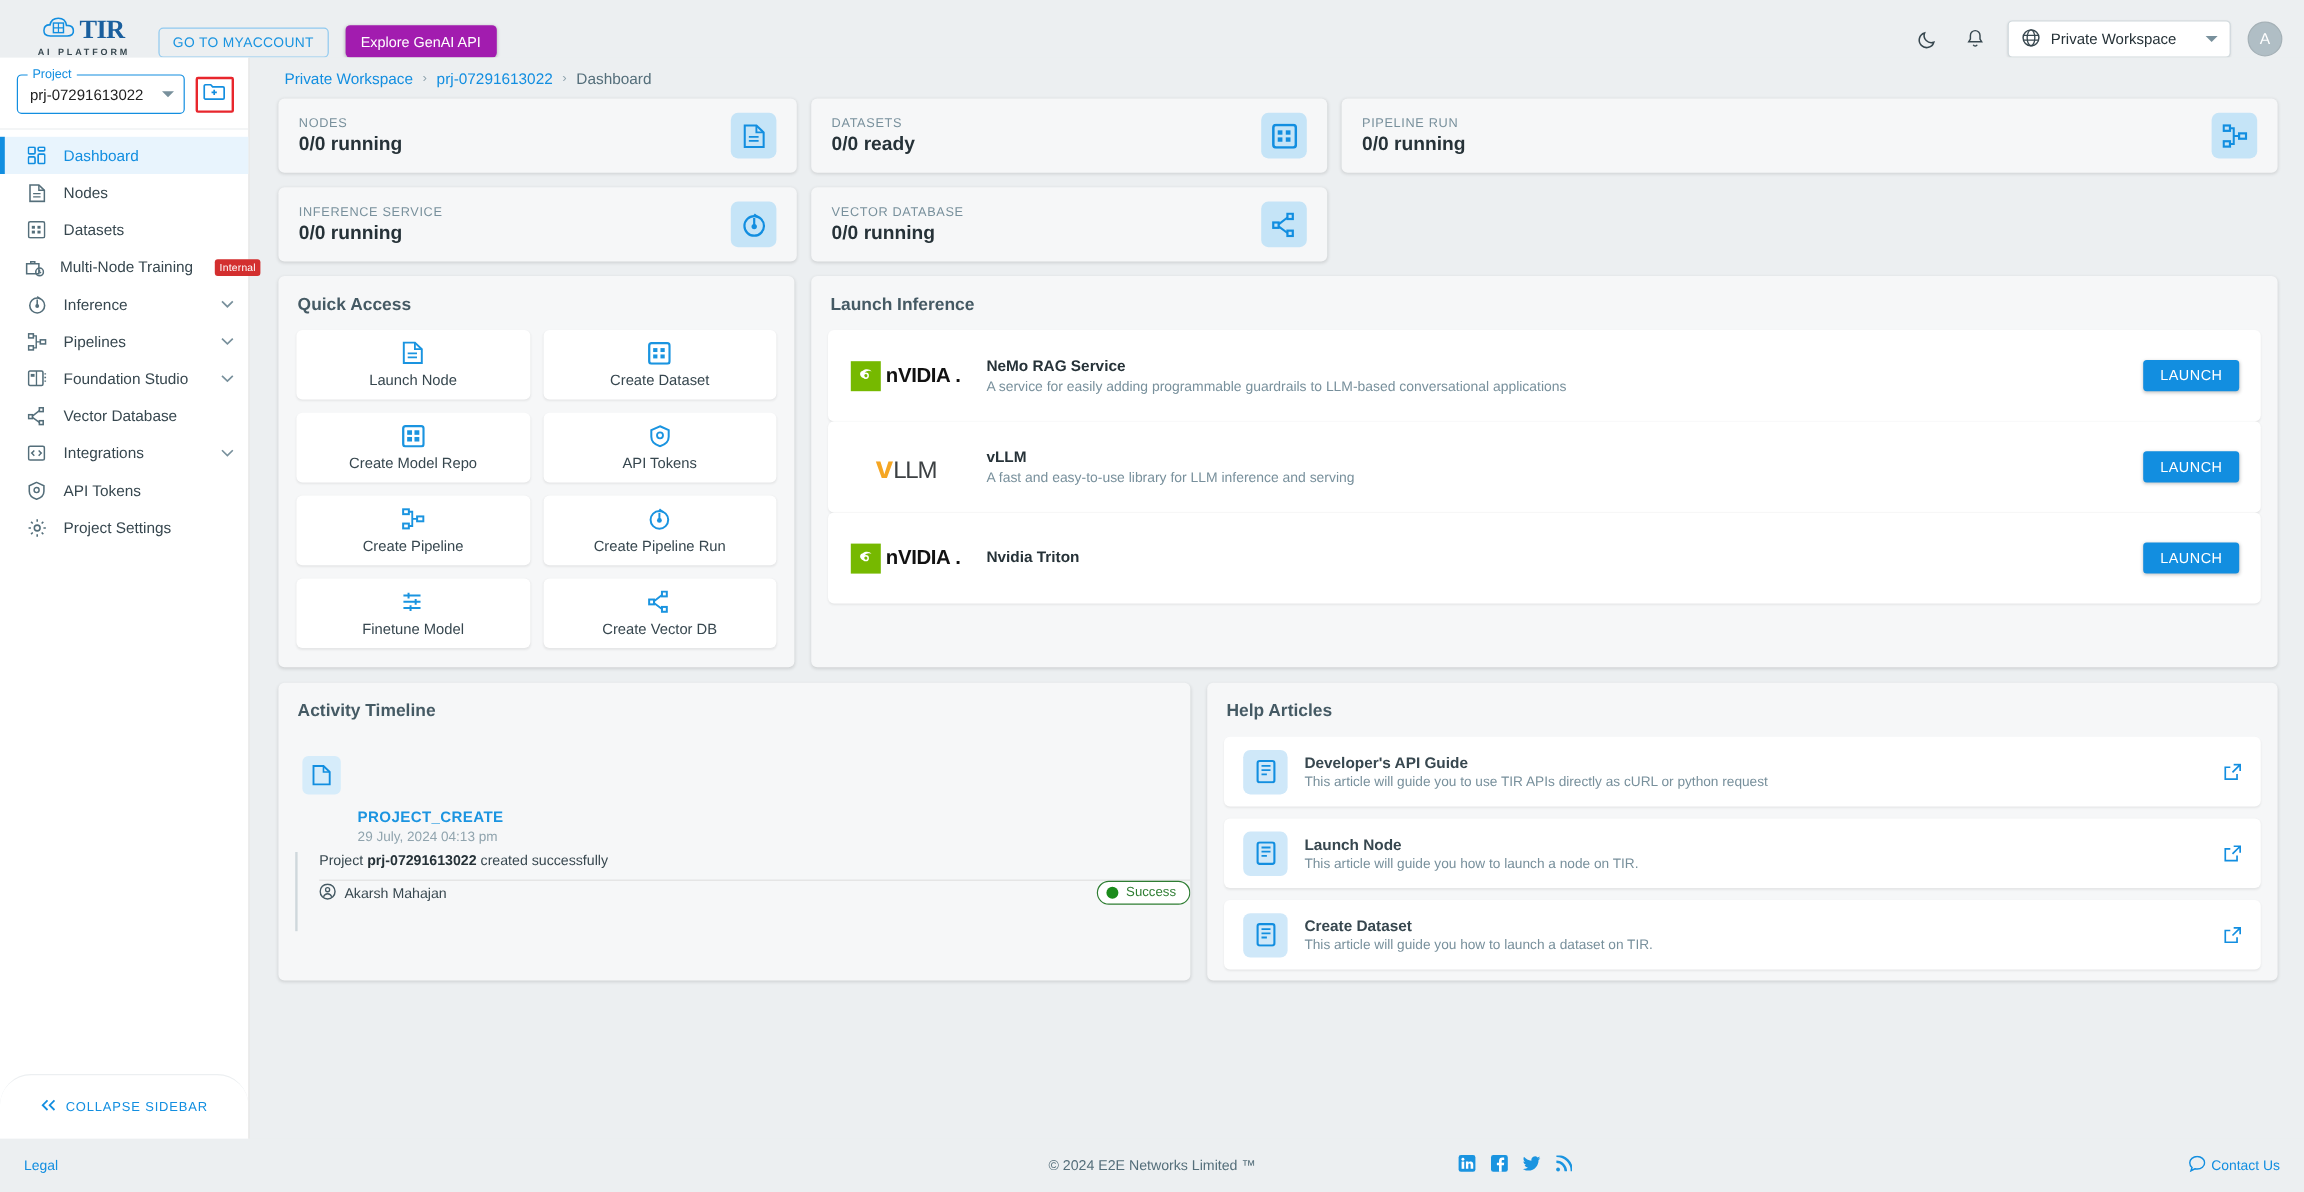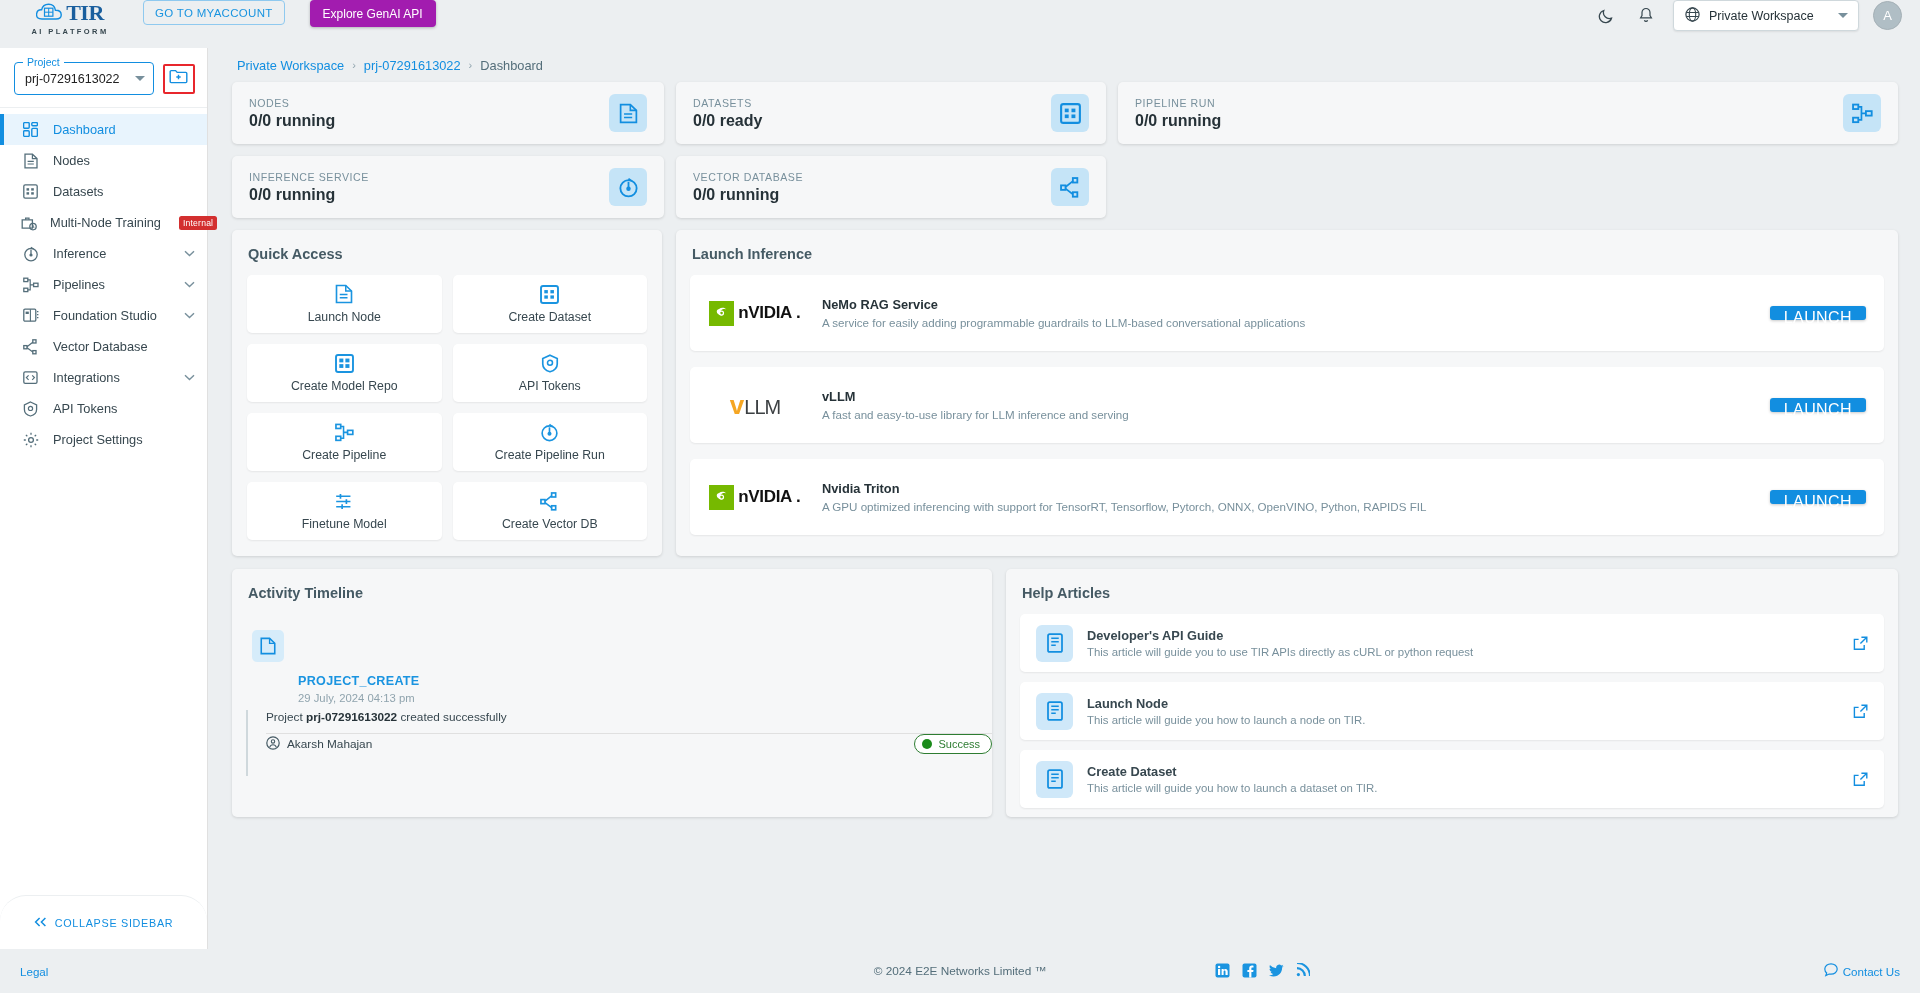--- a/index.html
+++ b/index.html
@@ -8,21 +8,21 @@
     font-family: "Liberation Sans", sans-serif;
     background: #eceff1;
     overflow: hidden;
     -webkit-font-smoothing: antialiased;
   }
   .app { width: 1920px; height: 993px; position: relative; display: flex; flex-direction: column; }
 
   
   .topbar {
     height: 48px; flex: 0 0 48px; background: #eceff1;
-    display: flex; align-items: flex-start; padding: 0 18px 0 22px; gap: 25px;
+    display: flex; align-items: flex-end; padding: 0 18px 0 22px; gap: 14px;
   }
   .logo-wrap { display: flex; flex-direction: column; align-items: center; width: 96px; }
   .logo-top { display: flex; align-items: center; gap: 4px; }
   .logo-sub {
     font-size: 7.5px; letter-spacing: 2.4px; color: #37474f; font-weight: 700;
     margin-top: 1px;
   }
   .btn-myaccount {
     height: 25px; border: 1px solid #8fc9ef; border-radius: 4px; background: transparent;
     color: #1a94e0; font-size: 11.5px; letter-spacing: .3px; padding: 0 11px;
@@ -139,32 +139,32 @@
   .qa-tile {
     background: #fff; border-radius: 5px; height: 58px; display: flex; flex-direction: column;
     align-items: center; justify-content: center; gap: 6px; cursor: pointer;
     box-shadow: 0 1px 2px rgba(0,0,0,.07);
   }
   .qa-ico { color: #1a94e0; display: flex; }
   .qa-label { font-size: 12.3px; color: #37474f; }
 
   
   .li-panel { flex: 1; min-width: 0; padding-bottom: 15px; }
-  .li-list { padding: 0 14px; display: flex; flex-direction: column; gap: 16px; }
+  .li-list { padding: 0 14px; display: flex; flex-direction: column; gap: 0; }
   .li-row {
     background: #fff; border-radius: 5px; height: 76px; display: flex; align-items: center;
     padding: 0 18px 0 16px; gap: 18px; box-shadow: 0 1px 2px rgba(0,0,0,.07);
   }
   .li-logo { width: 98px; flex: 0 0 98px; display: flex; align-items: center; justify-content: center; }
   .li-text { flex: 1; min-width: 0; }
   .li-name { font-size: 12.8px; font-weight: bold; color: #263238; margin-bottom: 4px; }
   .li-desc { font-size: 11.6px; color: #78909c; }
   .btn-launch {
-    background: #128ee0; color: #fff; border: none; border-radius: 3px; height: 14px;
-    padding: 3px 14px; font-size: 16px; letter-spacing: .4px; cursor: pointer;
+    background: #128ee0; color: #fff; border: none; border-radius: 3px; height: 26px;
+    padding: 3px 14px; font-size: 12px; letter-spacing: .4px; cursor: pointer;
     font-family: inherit; box-shadow: 0 1px 3px rgba(0,0,0,.22);
   }
 
   
   .nv { display: flex; align-items: center; gap: 4px; }
   .nv-eye { width: 25px; height: 25px; background: #76b900; display: flex; align-items: center; justify-content: center; }
   .nv-word { font-size: 17px; font-weight: 800; color: #111; letter-spacing: -.3px; }
   .nv-dot { font-size: 17px; font-weight: 800; color: #111; }
   .vllm { display: flex; align-items: baseline; }
   .vllm-v { font-size: 26px; font-weight: 700; color: #f5a623; line-height: 1; }
@@ -690,21 +690,20 @@
                         <path d="M7.4 5.2c2.6-2 6.2-1.4 7.6.6-2.2-1-4.6-.4-5.8 1.2-1.4 1.8-.6 4.2 1.6 4.8-3 .6-5.8-1.4-5.8-3.8 0-1.2.6-2.2 2.4-2.8z" fill="#fff"></path>
                         <circle cx="10" cy="9.6" r="2.1" fill="none" stroke="#fff" stroke-width="1.3"></circle>
                       </svg>
                   </span>
                   <span class="nv-word">nVIDIA</span>
                     <span class="nv-dot">.</span>
                 </div>
               </div>
               <div class="li-text">
                 <div class="li-name">Nvidia Triton</div>
-                <div class="li-desc">A GPU optimized inferencing with support for TensorRT, Tensorflow, Pytorch, ONNX, OpenVINO, Python, RAPIDS FIL</div>
               </div>
               <button class="btn-launch">LAUNCH</button>
             </div>
           </div>
         </div>
       </div>
 
       <div class="bot-row">
 
         <div class="panel timeline-panel">

